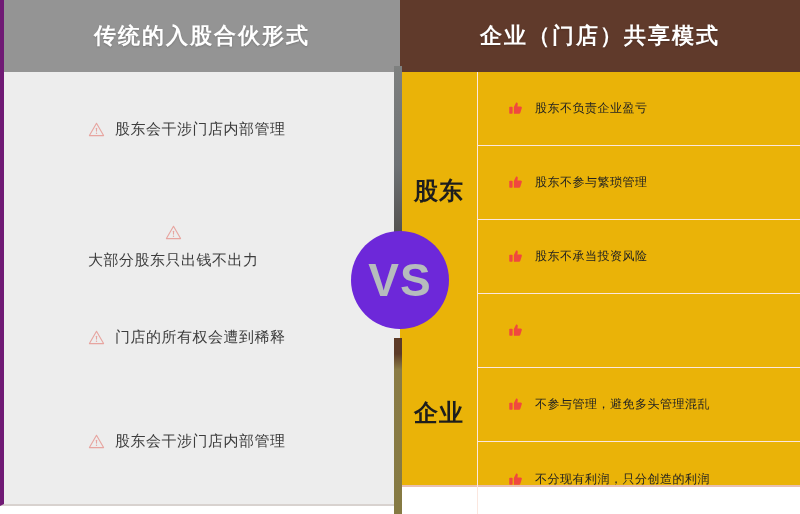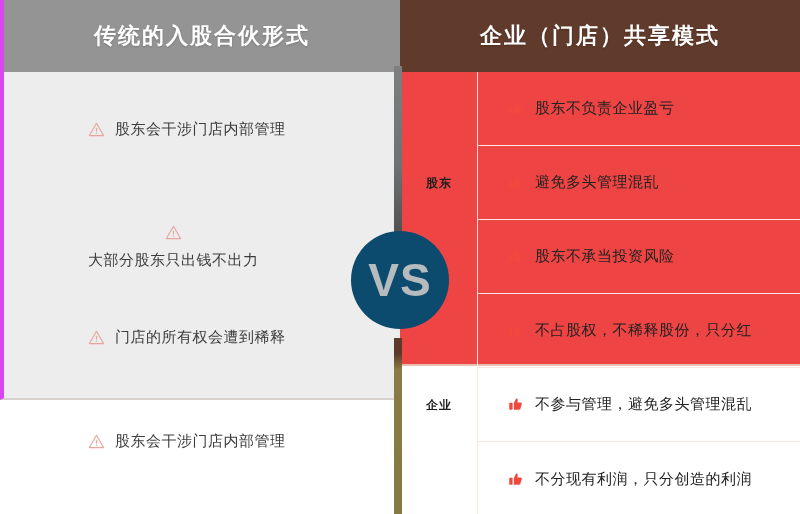--- a/index.html
+++ b/index.html
@@ -12,23 +12,23 @@
   }
   #root {
     position: relative;
     width: 800px; height: 514px;
     display: flex;
   }
 
   
   .panel-left {
     position: relative;
-    width: 400px; height: 400px;
+    width: 400px; height: 506px;
     background: #ededed;
-    border-left: 4px solid #d946ef;
+    border-left: 4px solid #701a75;
     border-bottom: 2px solid #d8d2cf;
   }
   .head-left {
     height: 72px;
     background: #949494;
     display: flex;
     align-items: center;
     justify-content: center;
   }
   .head-left .head-title {
@@ -81,39 +81,39 @@
     background: linear-gradient(180deg,#5c3a27 0%,#5c3a27 9%,#8a7b45 18%,#857a43 100%);
     z-index: 4;
   }
 
   
   .vs-circle {
     position: absolute;
     left: 351px; top: 231px;
     width: 98px; height: 98px;
     border-radius: 50%;
-    background: #0c4a6e;
+    background: #6d28d9;
     display: flex;
     align-items: center;
     justify-content: center;
     z-index: 6;
   }
   .vs-text {
     font-size: 46px;
     font-weight: bold;
     color: #b6bcbd;
     letter-spacing: 1px;
     line-height: 1;
   }
 
   
   .panel-right {
     position: relative;
-    width: 400px; height: 366px;
-    background: #ef4444;
+    width: 400px; height: 487px;
+    background: #eab308;
     border-bottom: 2px solid #e8c0b2;
   }
   .head-right {
     height: 72px;
     background: #603a2b;
     display: flex;
     align-items: center;
     justify-content: center;
   }
   .head-right .head-title {
@@ -131,21 +131,21 @@
   .group-col {
     position: relative;
     width: 78px;
     flex: 0 0 78px;
     border-right: 1px solid #fbe7df;
   }
   .group-label {
     position: absolute;
     left: 0; width: 78px;
     text-align: center;
-    font-size: 12px;
+    font-size: 24px;
     font-weight: bold;
     color: #1d1d1d;
     letter-spacing: 1px;
   }
   .group-label.g1 { top: 103px; }
   .group-label.g2 { top: 325px; }
 
   .rows-col {
     position: relative;
     flex: 1 1 auto;
@@ -158,21 +158,21 @@
     gap: 12px;
     border-bottom: 1px solid #fbe7df;
   }
   .r-item:last-child { border-bottom: none; }
   .thumb-icon {
     width: 15px; height: 15px;
     flex: 0 0 15px;
     display: block;
   }
   .r-text {
-    font-size: 15px;
+    font-size: 12px;
     color: #222222;
     letter-spacing: .5px;
     white-space: nowrap;
   }
 </style>
 </head>
 <body>
 
 <div id="root">
 
@@ -240,37 +240,36 @@
             <rect x="2" y="9.2" width="5.4" height="11.3" rx="1.2" fill="#f0483f"></rect>
           </svg>
           <span class="r-text">股东不负责企业盈亏</span>
         </div>
 
         <div class="r-item">
           <svg class="thumb-icon" viewBox="0 0 24 24">
             <path d="M9.4 9.6 13 2.4c1.6-.3 2.7.7 2.6 2.2l-.5 4.2h5.1c1.5 0 2.3 1.2 1.9 2.5l-2.4 7.6c-.3 1-1.1 1.6-2.1 1.6H9.4Z" fill="#f0483f"></path>
             <rect x="2" y="9.2" width="5.4" height="11.3" rx="1.2" fill="#f0483f"></rect>
           </svg>
-          <span class="r-text">避免多头管理混乱</span>
+          <span class="r-text">股东不参与繁琐管理</span>
         </div>
 
         <div class="r-item">
           <svg class="thumb-icon" viewBox="0 0 24 24">
             <path d="M9.4 9.6 13 2.4c1.6-.3 2.7.7 2.6 2.2l-.5 4.2h5.1c1.5 0 2.3 1.2 1.9 2.5l-2.4 7.6c-.3 1-1.1 1.6-2.1 1.6H9.4Z" fill="#f0483f"></path>
             <rect x="2" y="9.2" width="5.4" height="11.3" rx="1.2" fill="#f0483f"></rect>
           </svg>
           <span class="r-text">股东不承当投资风险</span>
         </div>
 
         <div class="r-item">
           <svg class="thumb-icon" viewBox="0 0 24 24">
             <path d="M9.4 9.6 13 2.4c1.6-.3 2.7.7 2.6 2.2l-.5 4.2h5.1c1.5 0 2.3 1.2 1.9 2.5l-2.4 7.6c-.3 1-1.1 1.6-2.1 1.6H9.4Z" fill="#f0483f"></path>
             <rect x="2" y="9.2" width="5.4" height="11.3" rx="1.2" fill="#f0483f"></rect>
           </svg>
-          <span class="r-text">不占股权，不稀释股份，只分红</span>
         </div>
 
         <div class="r-item">
           <svg class="thumb-icon" viewBox="0 0 24 24">
             <path d="M9.4 9.6 13 2.4c1.6-.3 2.7.7 2.6 2.2l-.5 4.2h5.1c1.5 0 2.3 1.2 1.9 2.5l-2.4 7.6c-.3 1-1.1 1.6-2.1 1.6H9.4Z" fill="#f0483f"></path>
             <rect x="2" y="9.2" width="5.4" height="11.3" rx="1.2" fill="#f0483f"></rect>
           </svg>
           <span class="r-text">不参与管理，避免多头管理混乱</span>
         </div>
 

